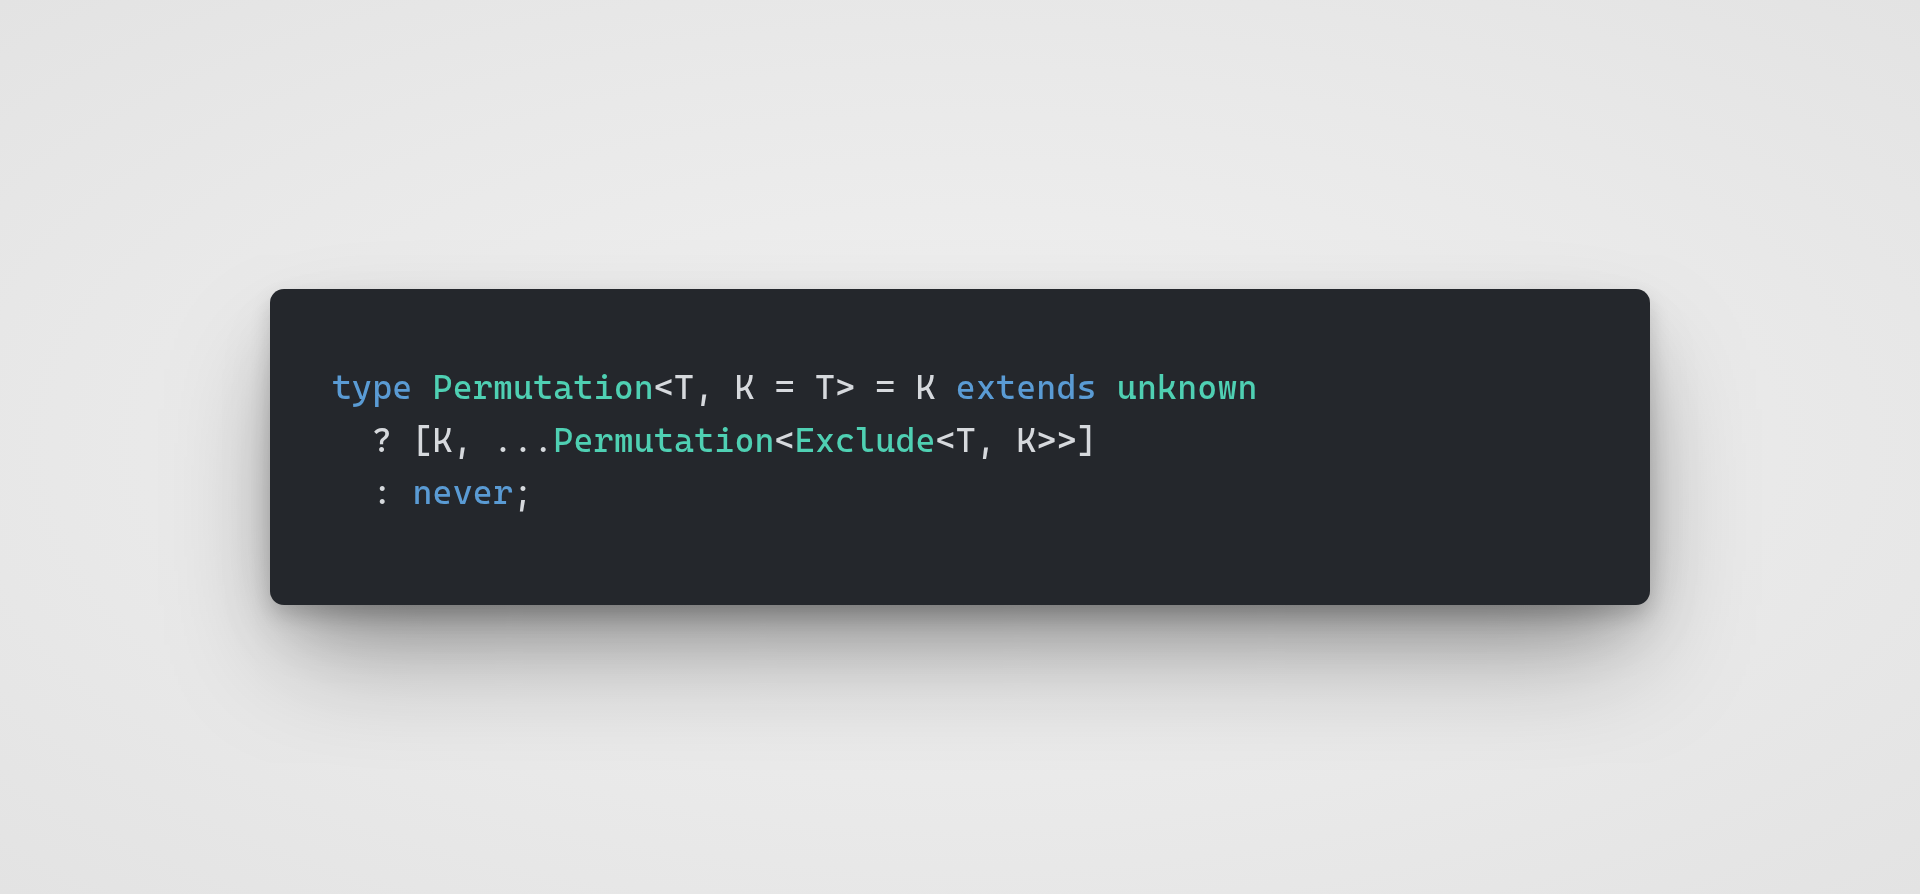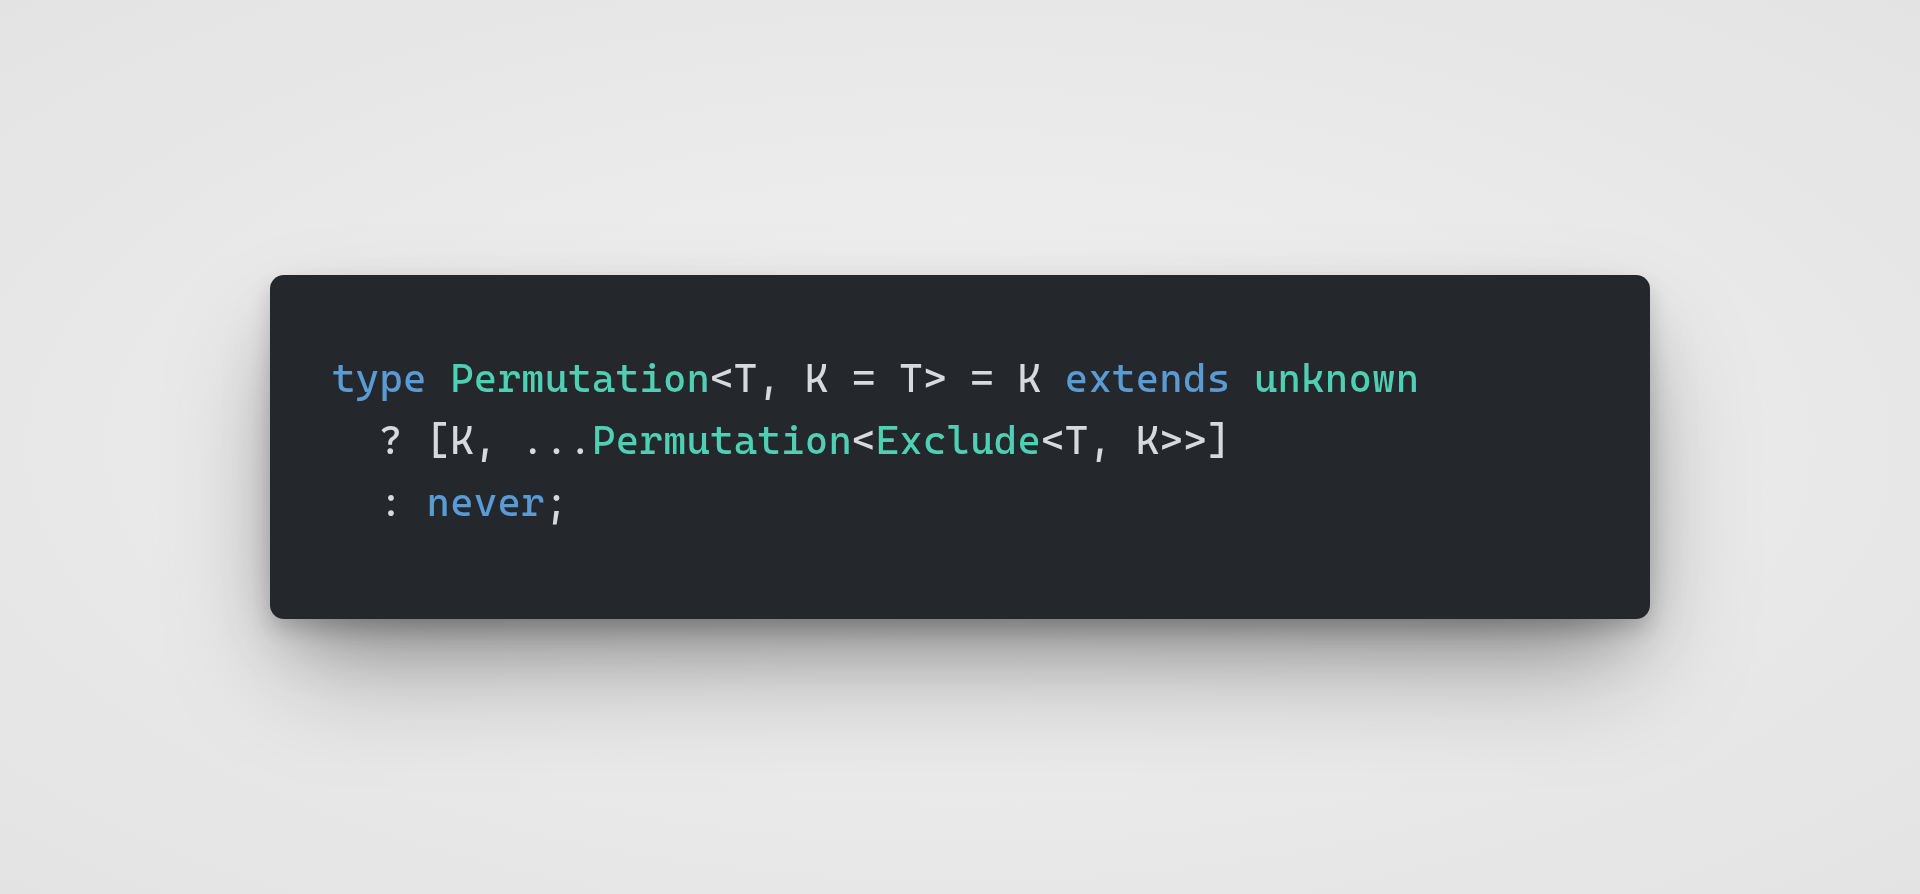--- a/index.html
+++ b/index.html
@@ -28,21 +28,21 @@
       0 60px 120px -20px rgba(0,0,0,0.35),
       0 30px 60px -20px rgba(0,0,0,0.25),
       0 10px 20px rgba(0,0,0,0.15);
     min-width: 1380px;
     box-sizing: border-box;
   }
 
   pre.code {
     margin: 0;
     font-family: inherit;
-    font-size: 40px;
+    font-size: 34px;
     line-height: 1.55;
     color: #d6d9dd;
     white-space: pre;
     letter-spacing: 0.2px;
   }
 
   .tok-keyword      { color: #5a9bd4; }        
   .tok-typename     { color: #4fd0b3; }        
   .tok-typeparam    { color: #d6d9dd; }        
   .tok-builtin      { color: #4fd0b3; }        

